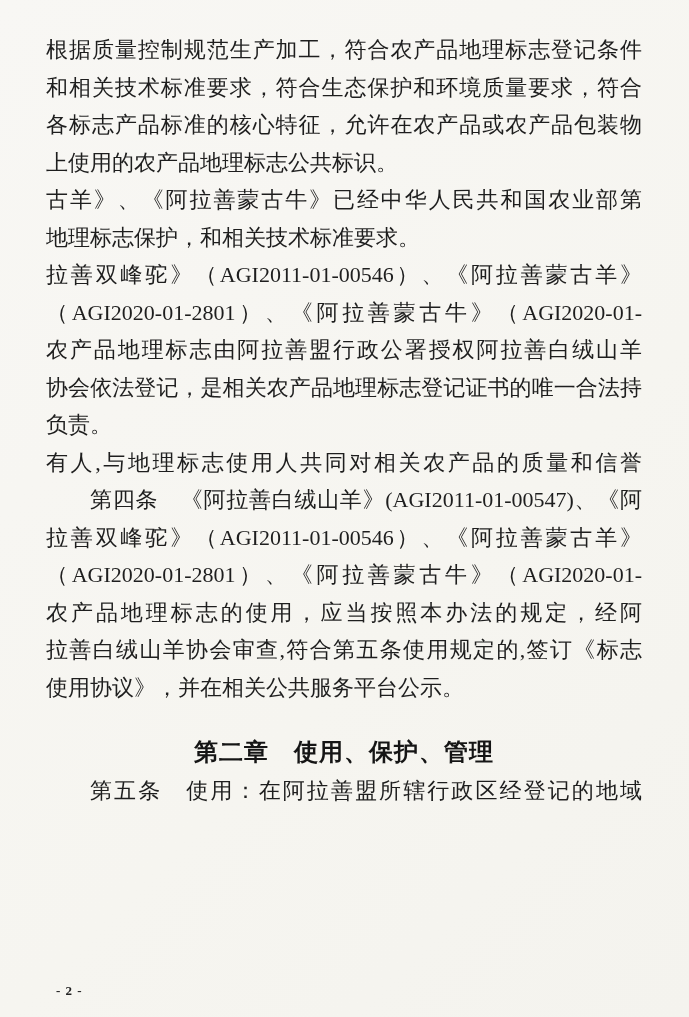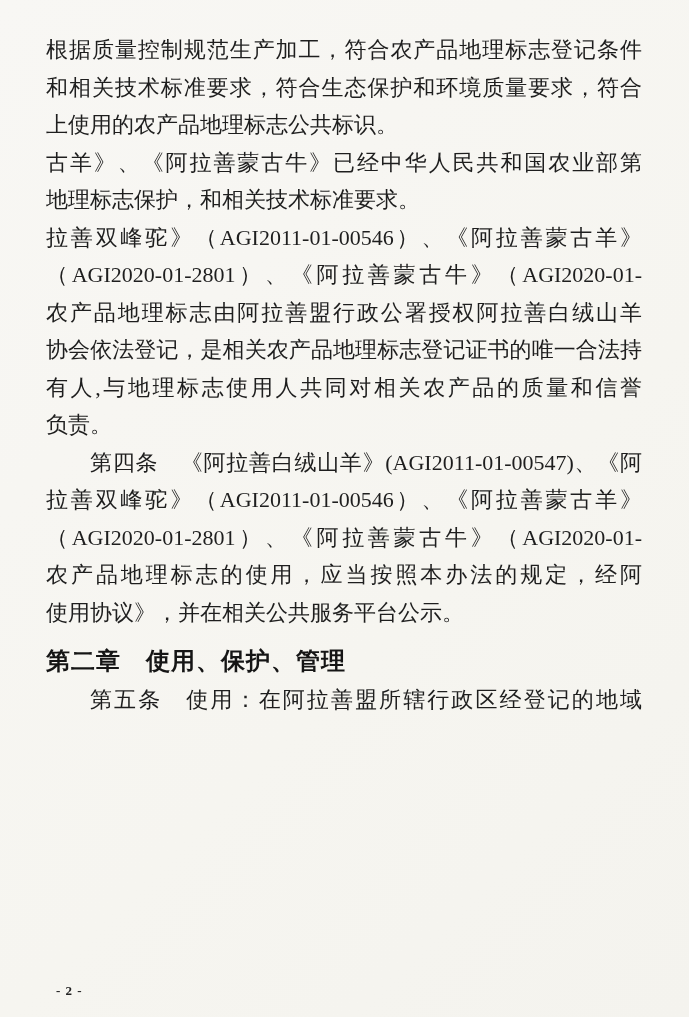--- a/index.html
+++ b/index.html
@@ -38,24 +38,25 @@
   .j {
     text-align: justify;
     text-align-last: justify;
   }
   .ind {
     text-indent: 2em;
   }
   .heading {
     height: 40px;
     line-height: 40px;
-    margin-top: 10px;
+    margin-top: 26px;
     font-size: 24px;
     font-weight: bold;
     font-family: "Liberation Sans", "DejaVu Sans", sans-serif;
+    text-align: center;
     letter-spacing: 1px;
     color: #151515;
   }
   .footer {
     position: absolute;
     left: 56px;
     top: 983px;
     font-size: 13px;
     font-weight: bold;
     letter-spacing: 1px;
@@ -63,31 +64,33 @@
     font-family: "Liberation Serif", "DejaVu Serif", serif;
   }
 </style>
 </head>
 <body>
 
 <div class="page">
   <div class="content">
     <div class="ln j">根据质量控制规范生产加工，符合农产品地理标志登记条件</div>
     <div class="ln j">和相关技术标准要求，符合生态保护和环境质量要求，符合</div>
+    <div class="ln j">各标志产品标准的核心特征，允许在农产品或农产品包装物</div>
     <div class="ln">上使用的农产品地理标志公共标识。</div>
     <div class="ln j">古羊》、《阿拉善蒙古牛》已经中华人民共和国农业部第 1635</div>
     <div class="ln">地理标志保护，和相关技术标准要求。</div>
     <div class="ln j">拉善双峰驼》（AGI2011-01-00546）、《阿拉善蒙古羊》</div>
     <div class="ln j">（AGI2020-01-2801）、《阿拉善蒙古牛》（AGI2020-01-2802）</div>
     <div class="ln j">农产品地理标志由阿拉善盟行政公署授权阿拉善白绒山羊</div>
     <div class="ln j">协会依法登记，是相关农产品地理标志登记证书的唯一合法持</div>
+    <div class="ln">负责。</div>
     <div class="ln j">有人,与地理标志使用人共同对相关农产品的质量和信誉</div>
-    <div class="ln">负责。</div>
     <div class="ln j ind">第四条　《阿拉善白绒山羊》(AGI2011-01-00547)、《阿</div>
     <div class="ln j">拉善双峰驼》（AGI2011-01-00546）、《阿拉善蒙古羊》</div>
     <div class="ln j">（AGI2020-01-2801）、《阿拉善蒙古牛》（AGI2020-01-2802）</div>
     <div class="ln j">农产品地理标志的使用，应当按照本办法的规定，经阿</div>
+    <div class="ln j">拉善白绒山羊协会审查,符合第五条使用规定的,签订《标志</div>
     <div class="ln">使用协议》，并在相关公共服务平台公示。</div>
     <div class="heading">第二章　使用、保护、管理</div>
     <div class="ln j ind">第五条　使用：在阿拉善盟所辖行政区经登记的地域</div>
   </div>
   <div class="footer">- 2 -</div>
 </div>
 
 </body></html>

